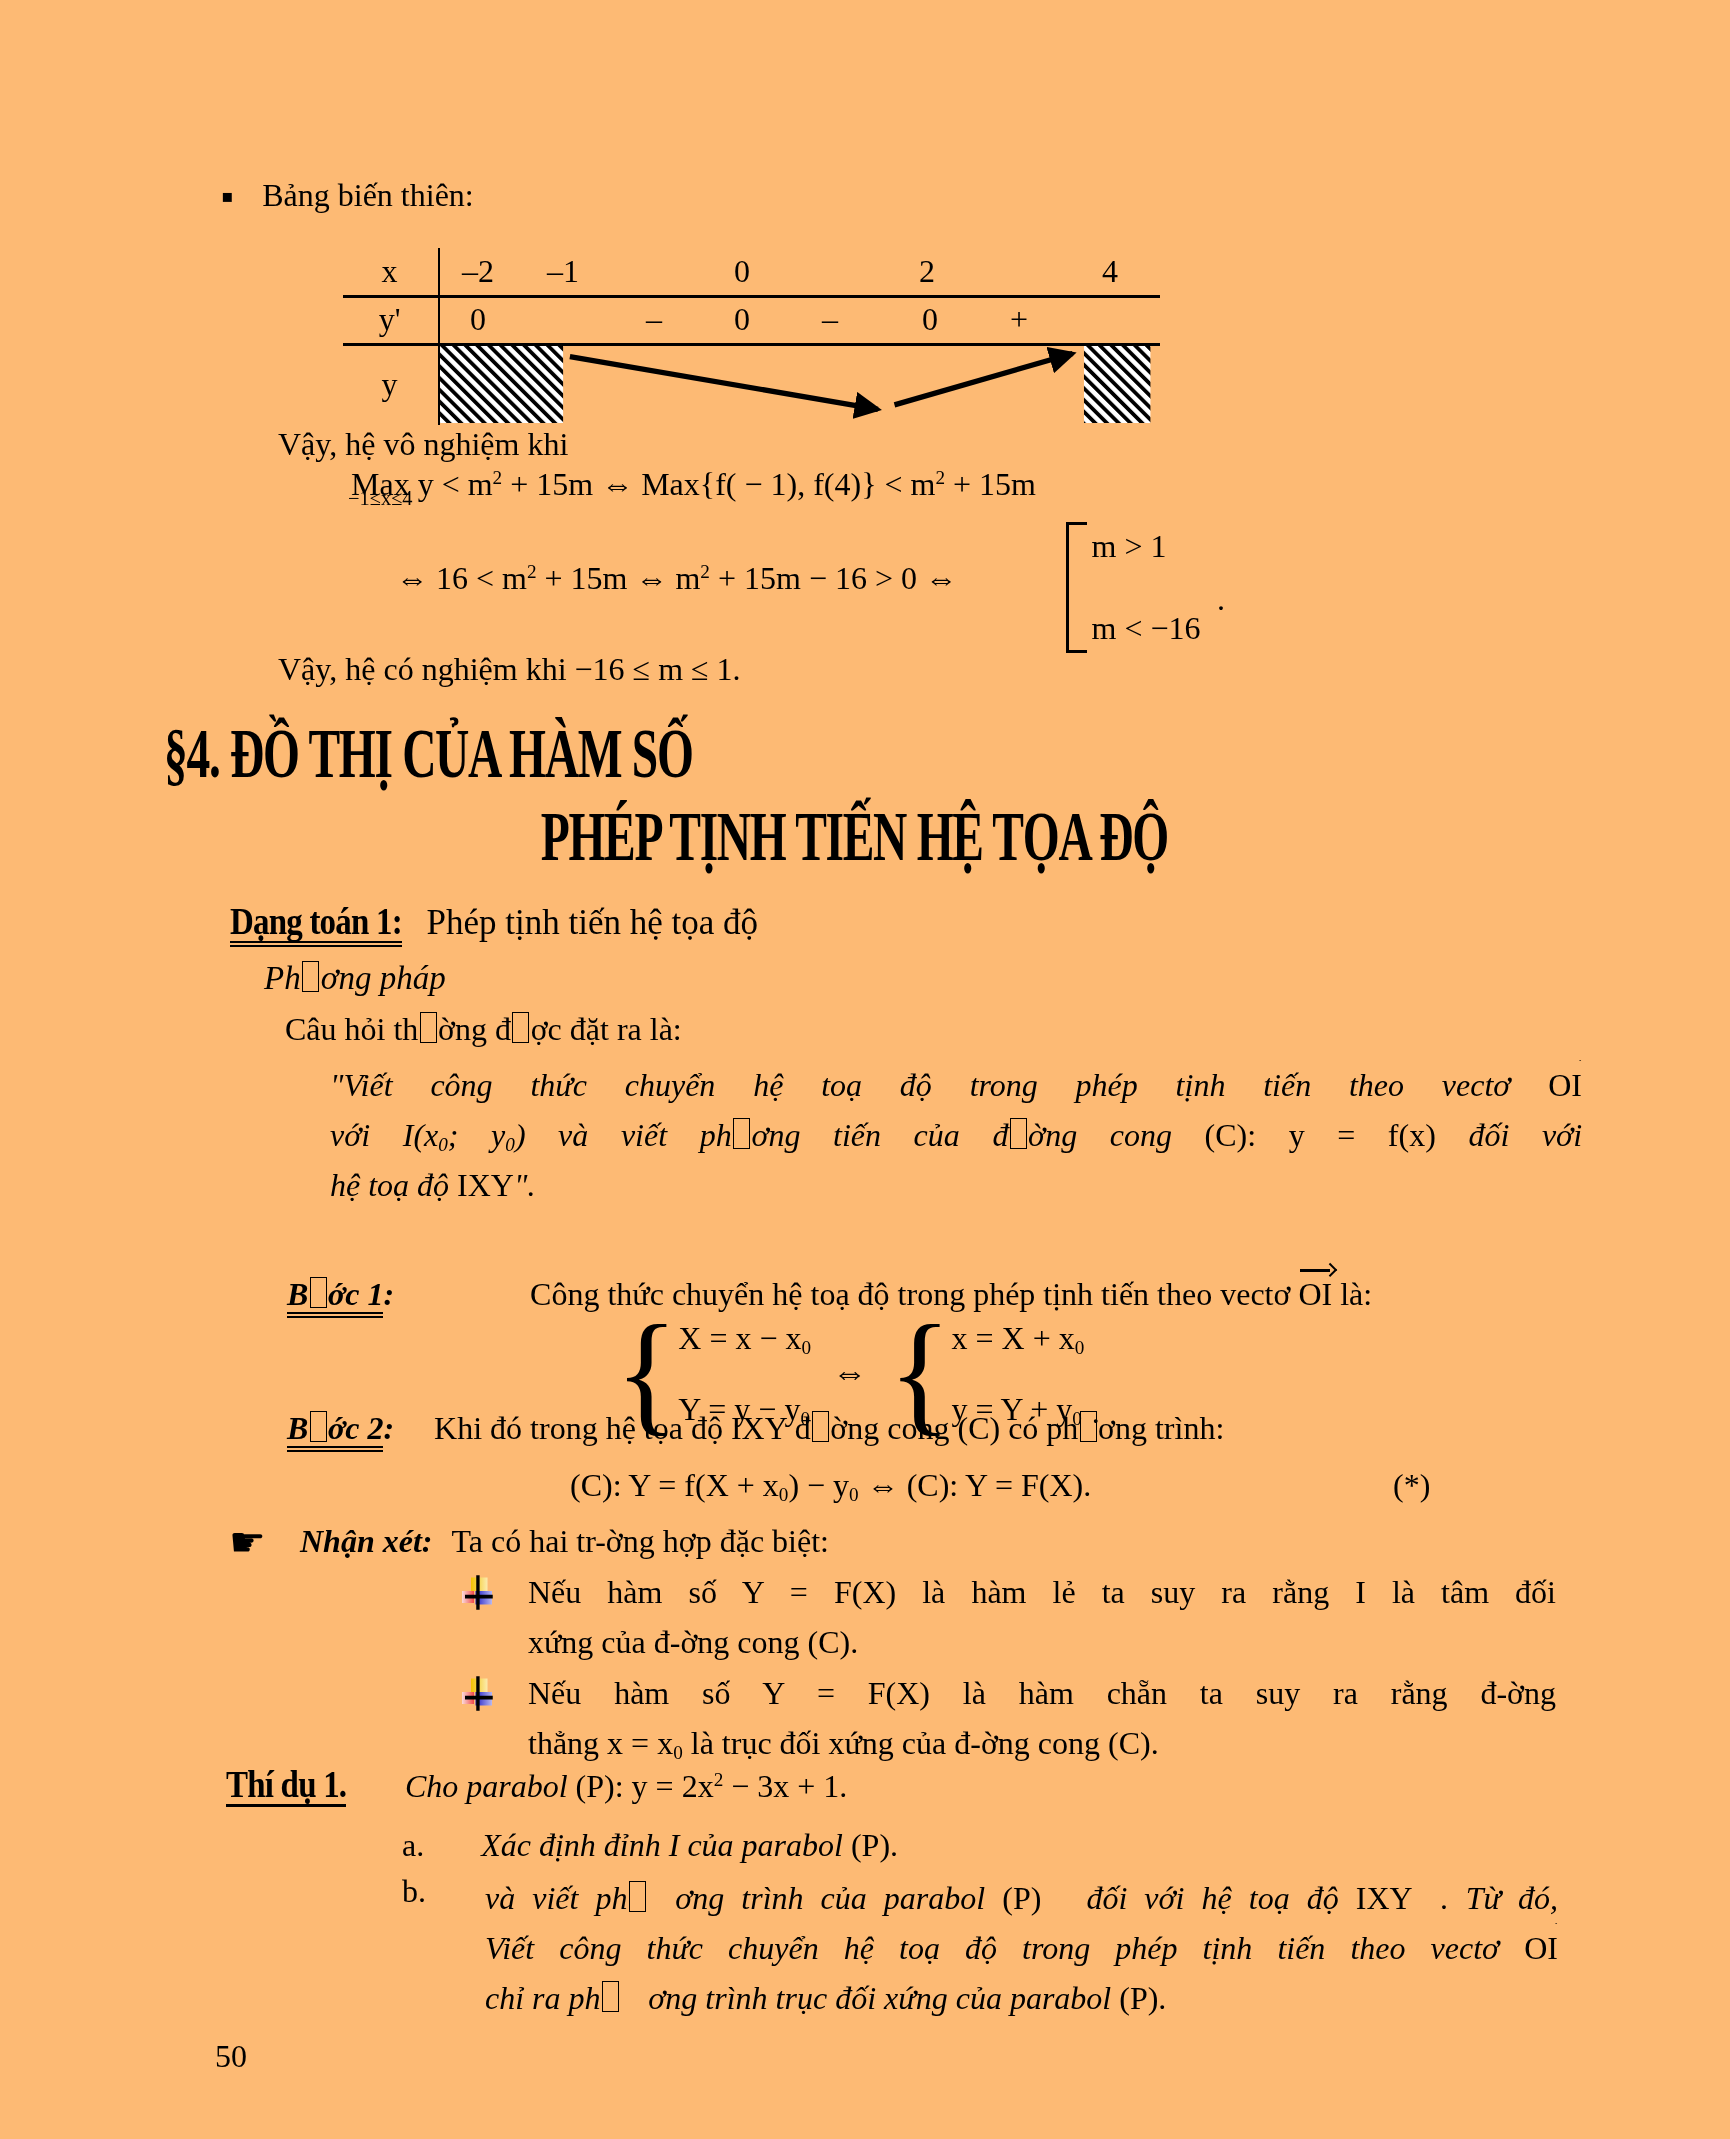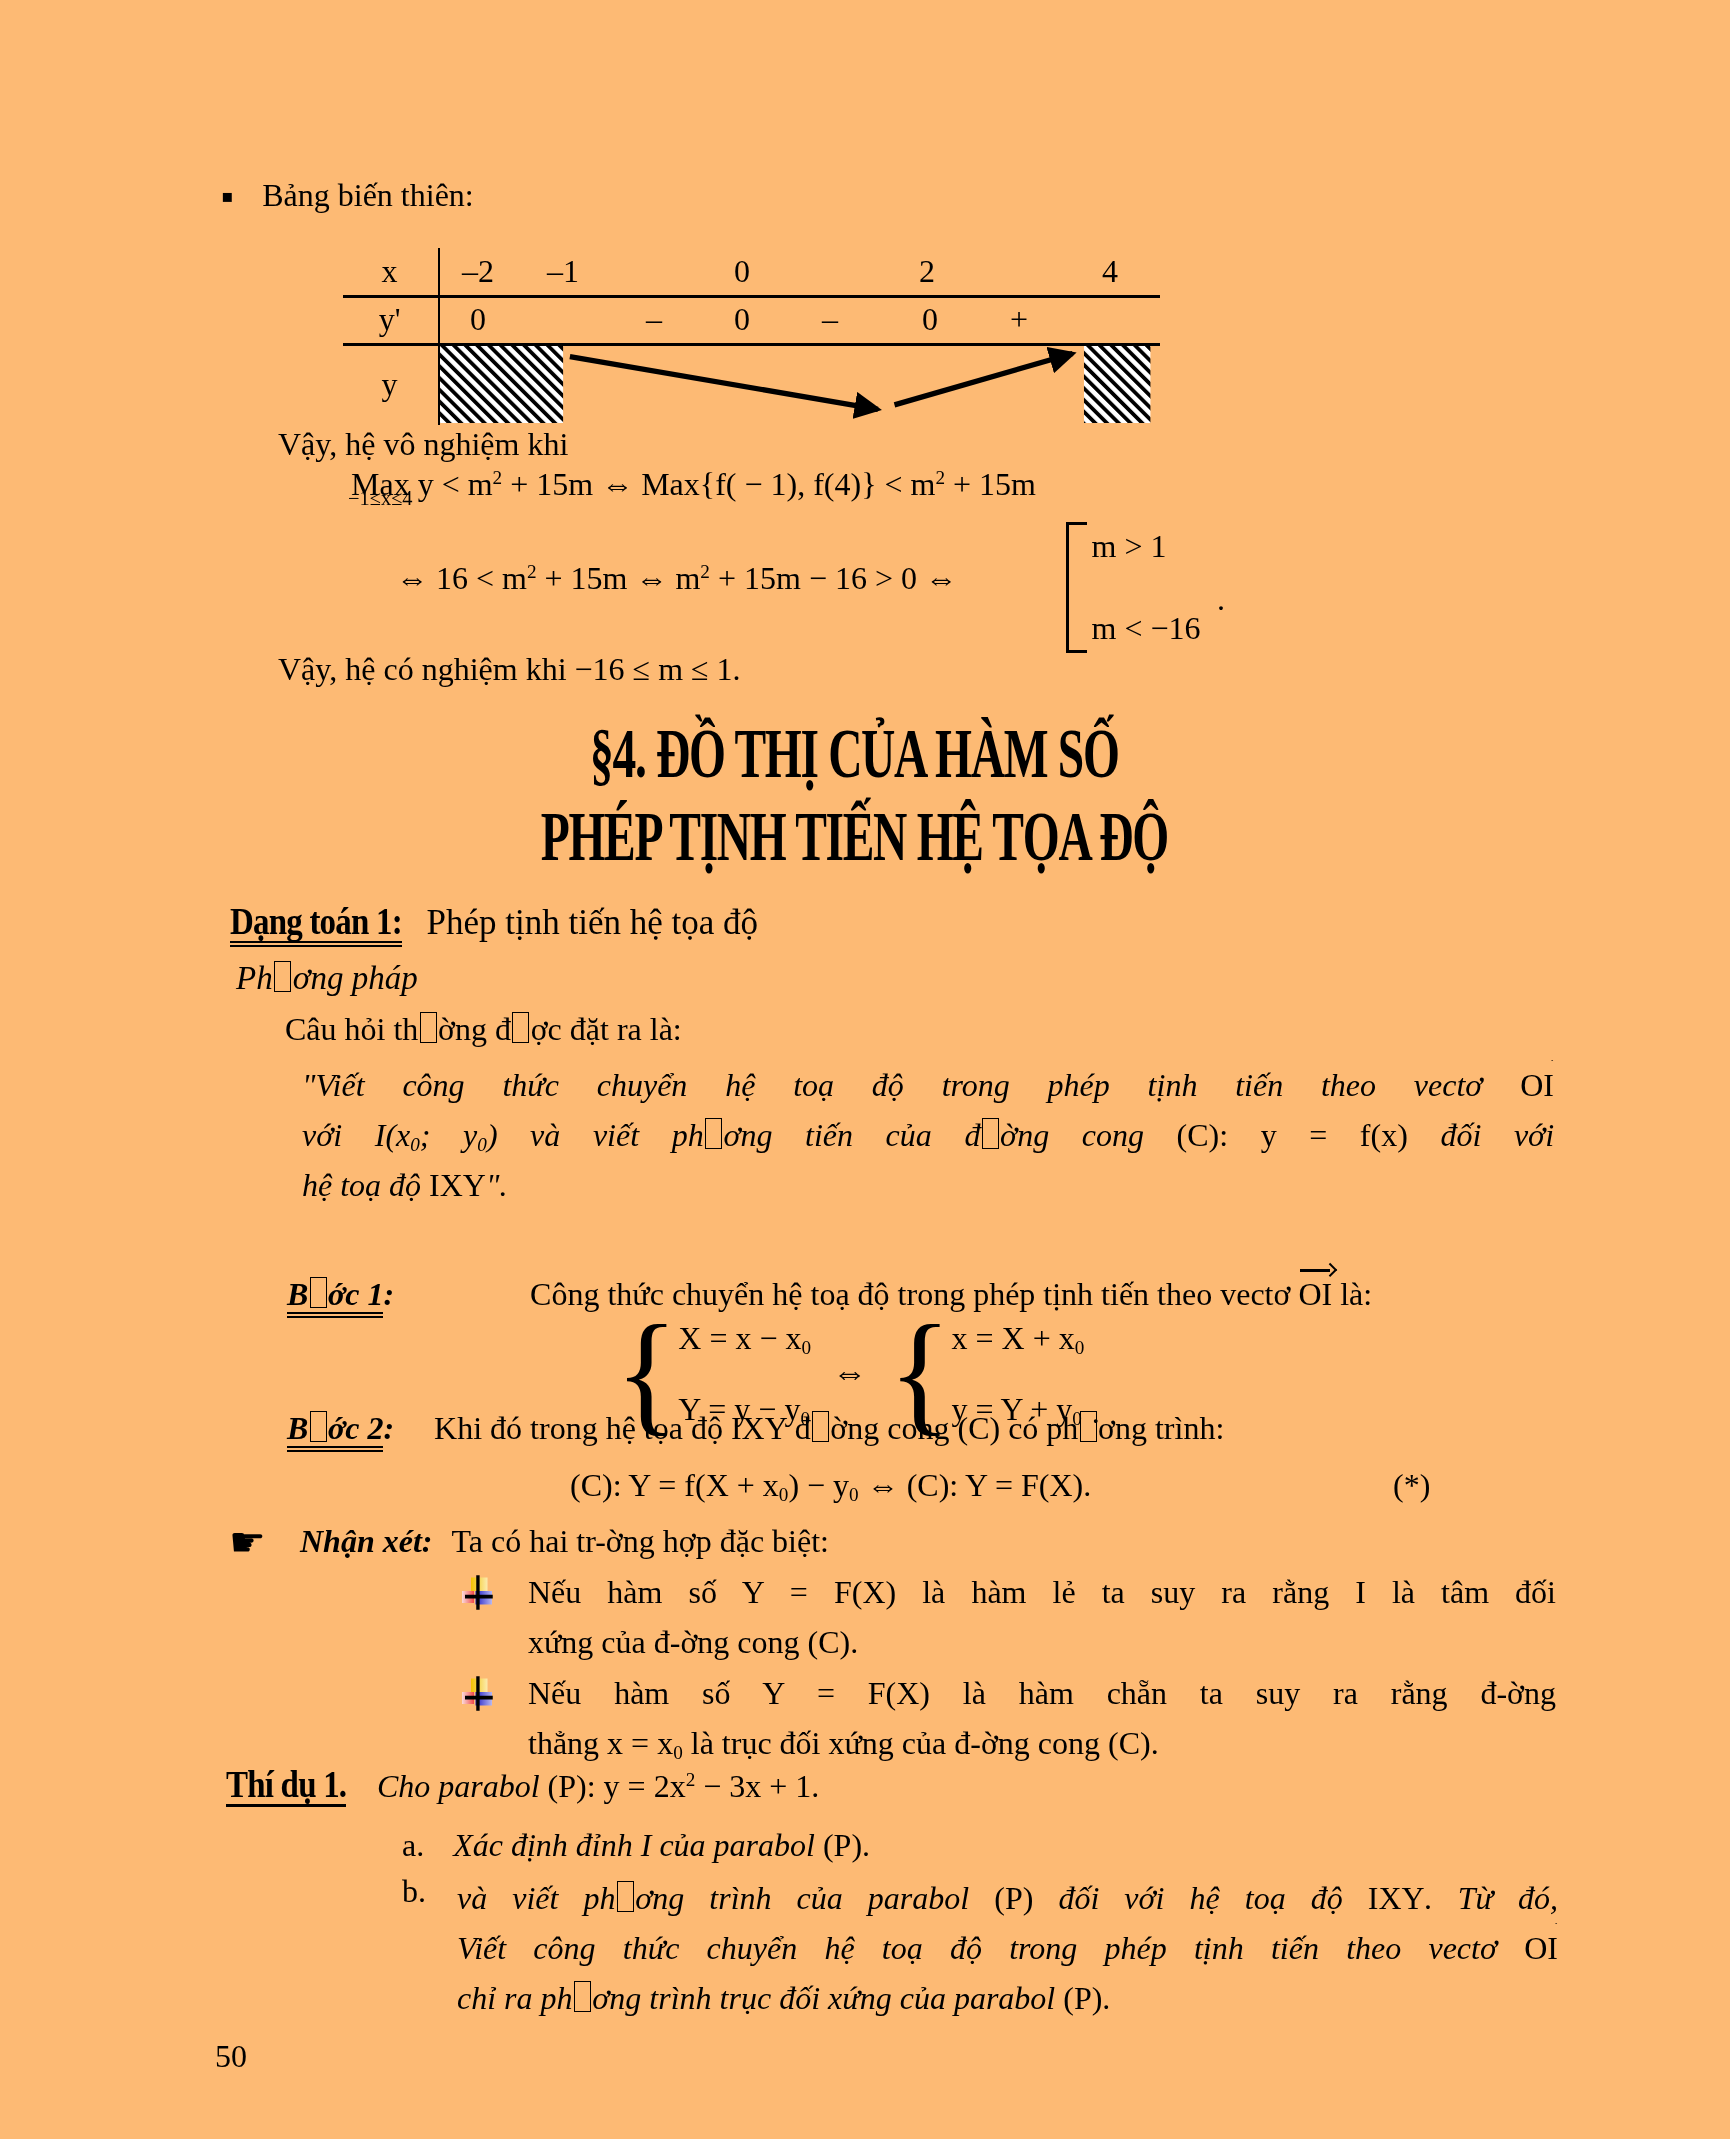--- a/index.html
+++ b/index.html
@@ -2,21 +2,21 @@
 <html style="font-size:12px"><head>
 <meta charset="utf-8">
 <style>
   html,body{margin:0;padding:0;background:#e8e8e8;}
   .page{position:relative;width:1730px;height:2140px;background:#fdba74;overflow:hidden;
         font-family:"Liberation Serif","DejaVu Serif",serif;font-size:32px;color:#000;}
   .abs{position:absolute;}
   sub,sup{font-size:60%;line-height:0;}
   sub{vertical-align:-0.28em;}
   sup{vertical-align:0.55em;}
-  .i{font-style:italic;}
+  .i{font-style:italic;margin-left:28px;}
   .r{font-style:normal;}
   .bi{font-weight:bold;font-style:italic;}
   
   .tofu{display:inline-block;width:.46em;height:.9em;border:1.9px solid #000;
         vertical-align:-0.1em;margin:0 1.5px;}
   
   .vec{position:relative;font-style:normal;display:inline-block;}
   .vec::before{content:"";position:absolute;left:1.5px;right:2.3px;top:-6.8px;height:2.3px;background:#000;}
   .vec::after{content:"";position:absolute;right:-3px;top:-10.6px;width:8.3px;height:8.3px;
         border-top:2.3px solid #000;border-right:2.3px solid #000;transform:rotate(45deg);}
@@ -113,21 +113,21 @@
   <div class="abs" style="left:396px;top:560px;"><span>⇔ 16 &lt;  m</span><sup>2</sup><span> + 15m ⇔ m</span><sup>2</sup><span> + 15m − 16 &gt; 0 ⇔</span></div>
   <div class="abs cases" style="left:1066px;top:522px;">
     <span>m &gt; 1</span>
     <span>m &lt; −16</span>
   </div>
   <div class="abs" style="left:1217px;top:581px;">.</div>
 
   <div class="abs" style="left:278px;top:651px;">Vậy, hệ có nghiệm khi −16 ≤ m ≤ 1.</div>
 
   
-  <div class="abs" style="left:128px;top:726px;width:1453px;text-align:center;font-size:54px;">
+  <div class="abs" style="left:128px;top:726px;width:1453px;text-align:left;font-size:54px;">
     <span class="heading-text">§4. ĐỒ THỊ CỦA HÀM SỐ</span>
   </div>
   <div class="abs" style="left:128px;top:809px;width:1453px;text-align:center;font-size:54px;">
     <span class="heading-text">PHÉP TỊNH TIẾN HỆ TỌA ĐỘ</span>
   </div>
 
   
   <div class="abs" style="left:230px;top:903px;">
     <span class="ul2"><span class="slab" style="font-size:33px;">Dạng toán 1:</span></span>
     <span style="font-size:35px;margin-left:16.6px;">Phép tịnh tiến hệ tọa độ</span>

